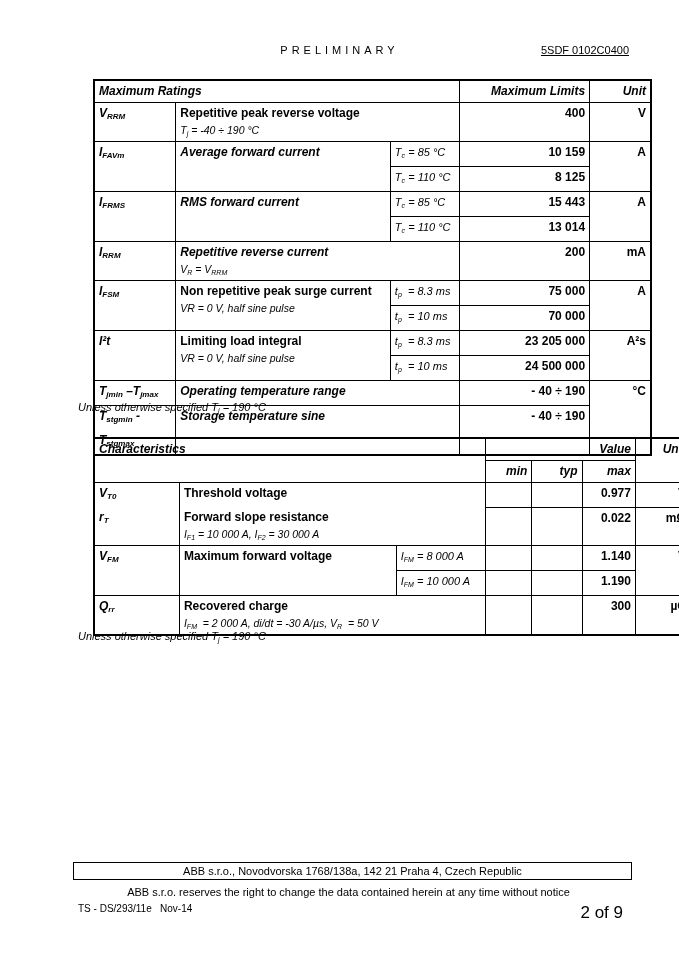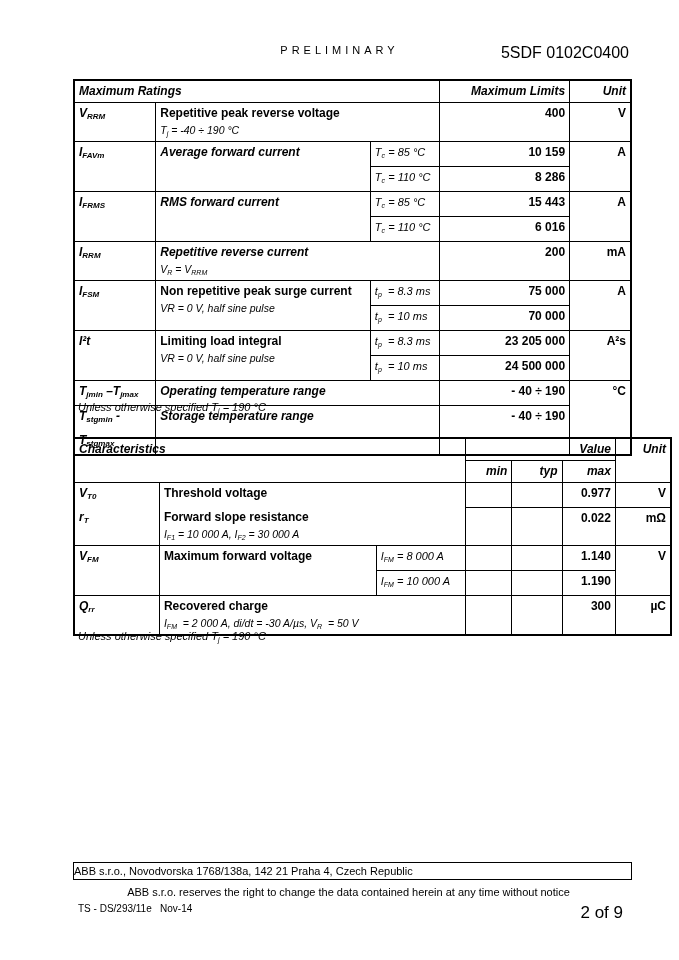--- a/index.html
+++ b/index.html
@@ -1,33 +1,33 @@
 <!DOCTYPE html>
 <html><head>
 <meta charset="utf-8">
 <style>
   html, body { margin:0; padding:0; background:#ffffff; }
   body { width:679px; height:960px; position:relative; font-family:"Liberation Sans", sans-serif; color:#000; overflow:hidden; }
   .hdr-title { position:absolute; top:44px; left:0; width:679px; text-align:center; font-size:11px; letter-spacing:4px; }
-  .hdr-code { position:absolute; top:44px; right:50px; font-size:16px; }
-  table.t { position:absolute; border-collapse:collapse; font-size:12px; }
+  .hdr-code { position:absolute; top:44px; right:50px; font-size:11px;text-decoration:underline; }
+  table.t { position:absolute; border-collapse:collapse; font-size:12px;margin-left:20px; }
   table.t td { border:1px solid #000; padding:0 4px; vertical-align:top; height:21px; line-height:20px; }
   table.t { border:2px solid #000; }
   .sym { font-weight:bold; font-style:italic; font-size:12px; }
   .sym sub { font-size:8px; vertical-align:-2px; }
   .b { font-weight:bold; }
   .bi { font-weight:bold; font-style:italic; }
   .i { font-style:italic; font-size:11px; }
   .i sub { font-size:7px; vertical-align:-2px; }
   .sub2 { display:block; font-style:italic; font-size:10.5px; line-height:14px; }
   .sub2 sub { font-size:7px; vertical-align:-2px; }
   .c { text-align:right; }
   .note { position:absolute; left:78px; font-size:11px; font-style:italic; }
   .note sub { font-size:7px; vertical-align:-2px; }
-  .addr { position:absolute; top:862px; left:73px; width:557px; height:16px; border:1px solid #000; text-align:left; font-size:11px; line-height:16px; }
+  .addr { position:absolute; top:862px; left:73px; width:557px; height:16px; border:1px solid #000; text-align:center; font-size:11px; line-height:16px; }
   .disc { position:absolute; top:886px; left:0; width:679px; text-align:center; font-size:11px; padding-left:18px; box-sizing:border-box; }
   .docid { position:absolute; top:903px; left:78px; font-size:10px; }
   .page { position:absolute; top:903px; right:56px; font-size:17px; }
 </style>
 </head>
 <body>
 
 <div class="hdr-title">PRELIMINARY</div>
 <div class="hdr-code">5SDF 0102C0400</div>
 
@@ -53,32 +53,32 @@
   </tr>
   <tr>
     <td rowspan="2" class="sym">I<sub>FAVm</sub></td>
     <td rowspan="2" class="bi">Average forward current</td>
     <td class="i">T<sub>c</sub> = 85 °C</td>
     <td class="b c">10 159</td>
     <td rowspan="2" class="b c">A</td>
   </tr>
   <tr>
     <td class="i">T<sub>c</sub> = 110 °C</td>
-    <td class="b c">8 286</td>
+    <td class="b c">8 125</td>
   </tr>
   <tr>
     <td rowspan="2" class="sym">I<sub>FRMS</sub></td>
     <td rowspan="2" class="bi">RMS forward current</td>
     <td class="i">T<sub>c</sub> = 85 °C</td>
     <td class="b c">15 443</td>
     <td rowspan="2" class="b c">A</td>
   </tr>
   <tr>
     <td class="i">T<sub>c</sub> = 110 °C</td>
-    <td class="b c">6 016</td>
+    <td class="b c">13 014</td>
   </tr>
   <tr>
     <td style="height:36px" class="sym">I<sub>RRM</sub></td>
     <td colspan="2"><span class="bi">Repetitive reverse current</span><span class="sub2">V<sub>R</sub> = V<sub>RRM</sub></span></td>
     <td class="b c">200</td>
     <td class="b c">mA</td>
   </tr>
   <tr>
     <td rowspan="2" class="sym">I<sub>FSM</sub></td>
     <td rowspan="2"><span class="b">Non repetitive peak surge current</span><span class="sub2">VR = 0 V, half sine pulse</span></td>
@@ -102,21 +102,21 @@
     <td class="b c">24 500 000</td>
   </tr>
   <tr>
     <td class="sym">T<sub>jmin</sub> –T<sub>jmax</sub></td>
     <td colspan="2" class="bi">Operating temperature range</td>
     <td class="b c">- 40 ÷ 190</td>
     <td rowspan="2" class="b c">°C</td>
   </tr>
   <tr>
     <td class="sym">T<sub>stgmin</sub> -T<sub>stgmax</sub></td>
-    <td colspan="2" class="bi">Storage temperature range</td>
+    <td colspan="2" class="bi">Storage temperature sine</td>
     <td class="b c">- 40 ÷ 190</td>
   </tr>
 </tbody>
   </table>
 <div class="note" style="top:401px;">Unless otherwise specified T<sub>j</sub> = 190 °C</div>
 
 <table class="t" style="top:437px; left:73px; width:599px;">
   <colgroup>
       <col style="width:80px">
       <col style="width:203px">

